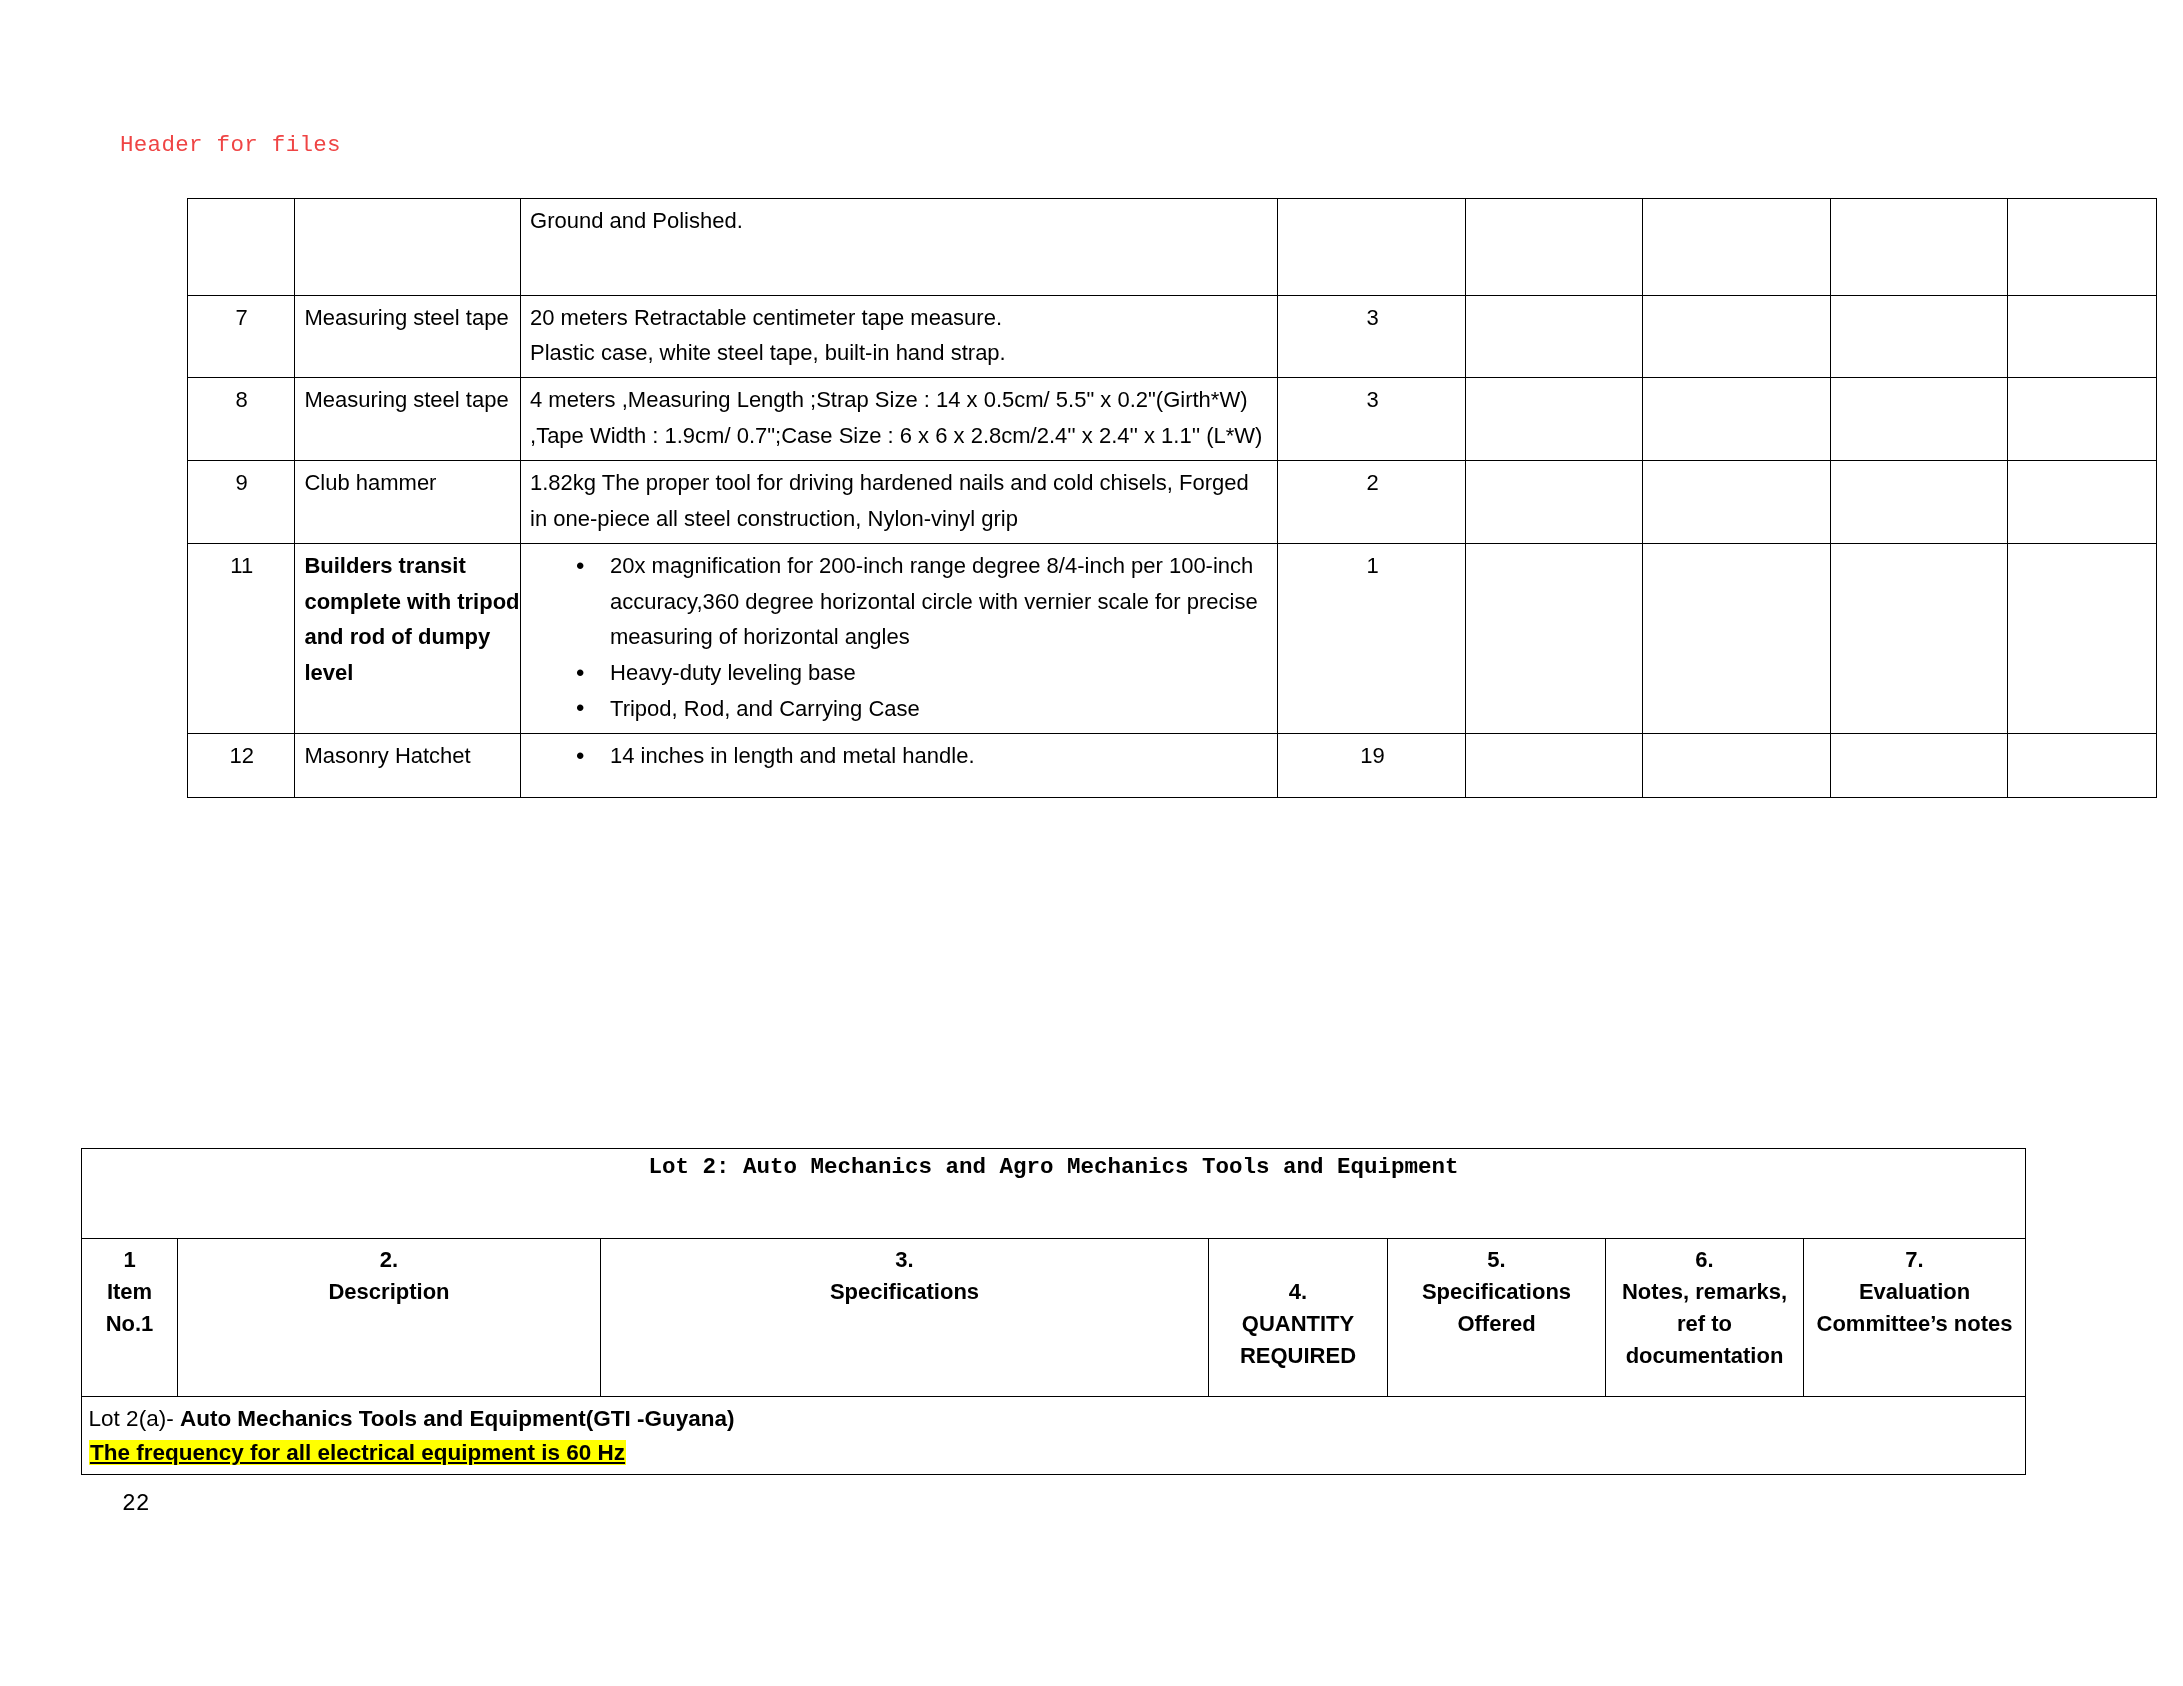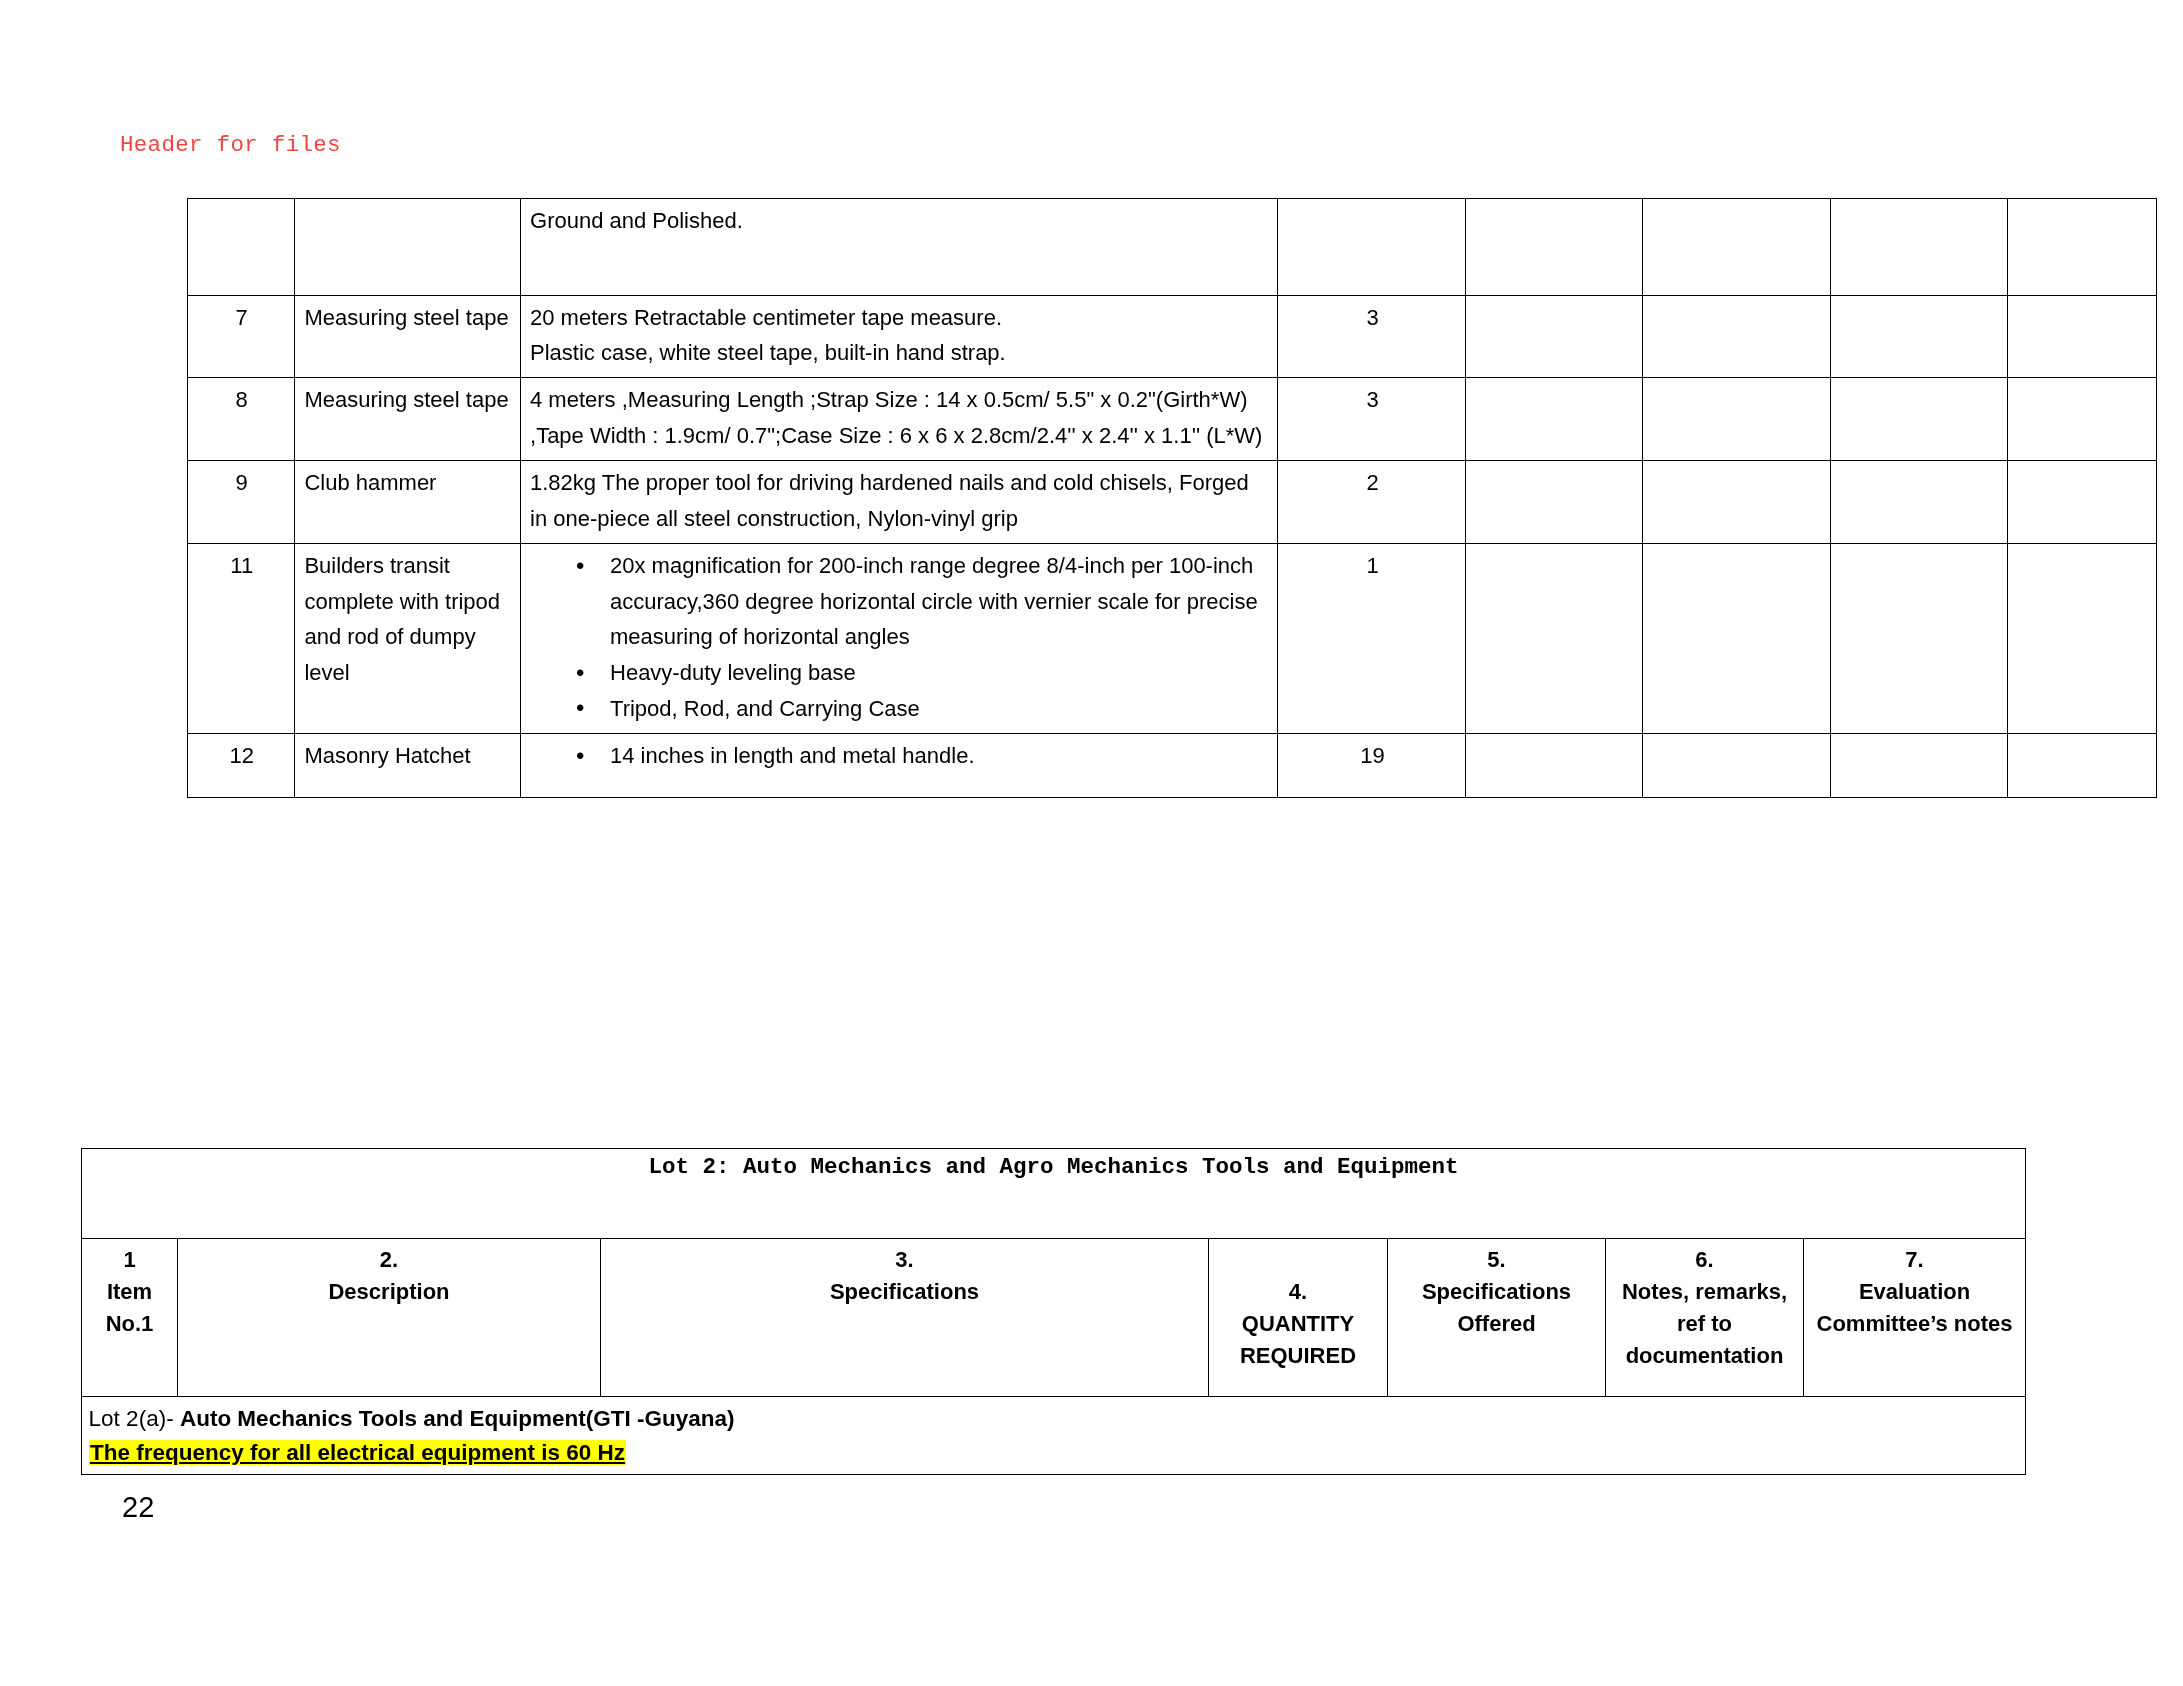--- a/index.html
+++ b/index.html
@@ -140,22 +140,22 @@
     font-weight: bold;
     padding: 0 1.3px;
     text-decoration: underline;
   }
 
   
   .page-number {
     position: absolute;
     left: 122px;
     top: 1491px;
-    font-family: Liberation Sans, sans-serif;
-    font-size: 29px;
+    font-family: Liberation Mono, monospace;
+    font-size: 23px;
     color: #000;
   }
 </style>
 </head>
 <body>
 
 <div class="page">
 
   <div class="doc-header">Header for files</div>
 
@@ -229,21 +229,21 @@
         <td class="c-qty cell-top">2</td>
         <td class="c-blank1"></td>
         <td class="c-blank2"></td>
         <td class="c-blank3"></td>
         <td class="c-blank4"></td>
       </tr>
 
 
       <tr>
         <td class="c-no cell-top">11</td>
-        <td class="c-desc cell-top" style="padding-right:0;">
+        <td class="c-desc cell-top" style="padding-right:0;font-weight:bold;">
           <span>Builders transit complete with tripod and rod of dumpy level</span>
         </td>
         <td class="c-spec cell-top">
           <ul class="bullets">
             <li>20x magnification for 200-inch range degree 8/4-inch per 100-inch accuracy,360 degree horizontal circle with vernier scale for precise measuring of horizontal angles</li>
             <li> Heavy-duty leveling base</li>
             <li>Tripod, Rod, and Carrying Case</li>
           </ul>
         </td>
         <td class="c-qty cell-top">1</td>

